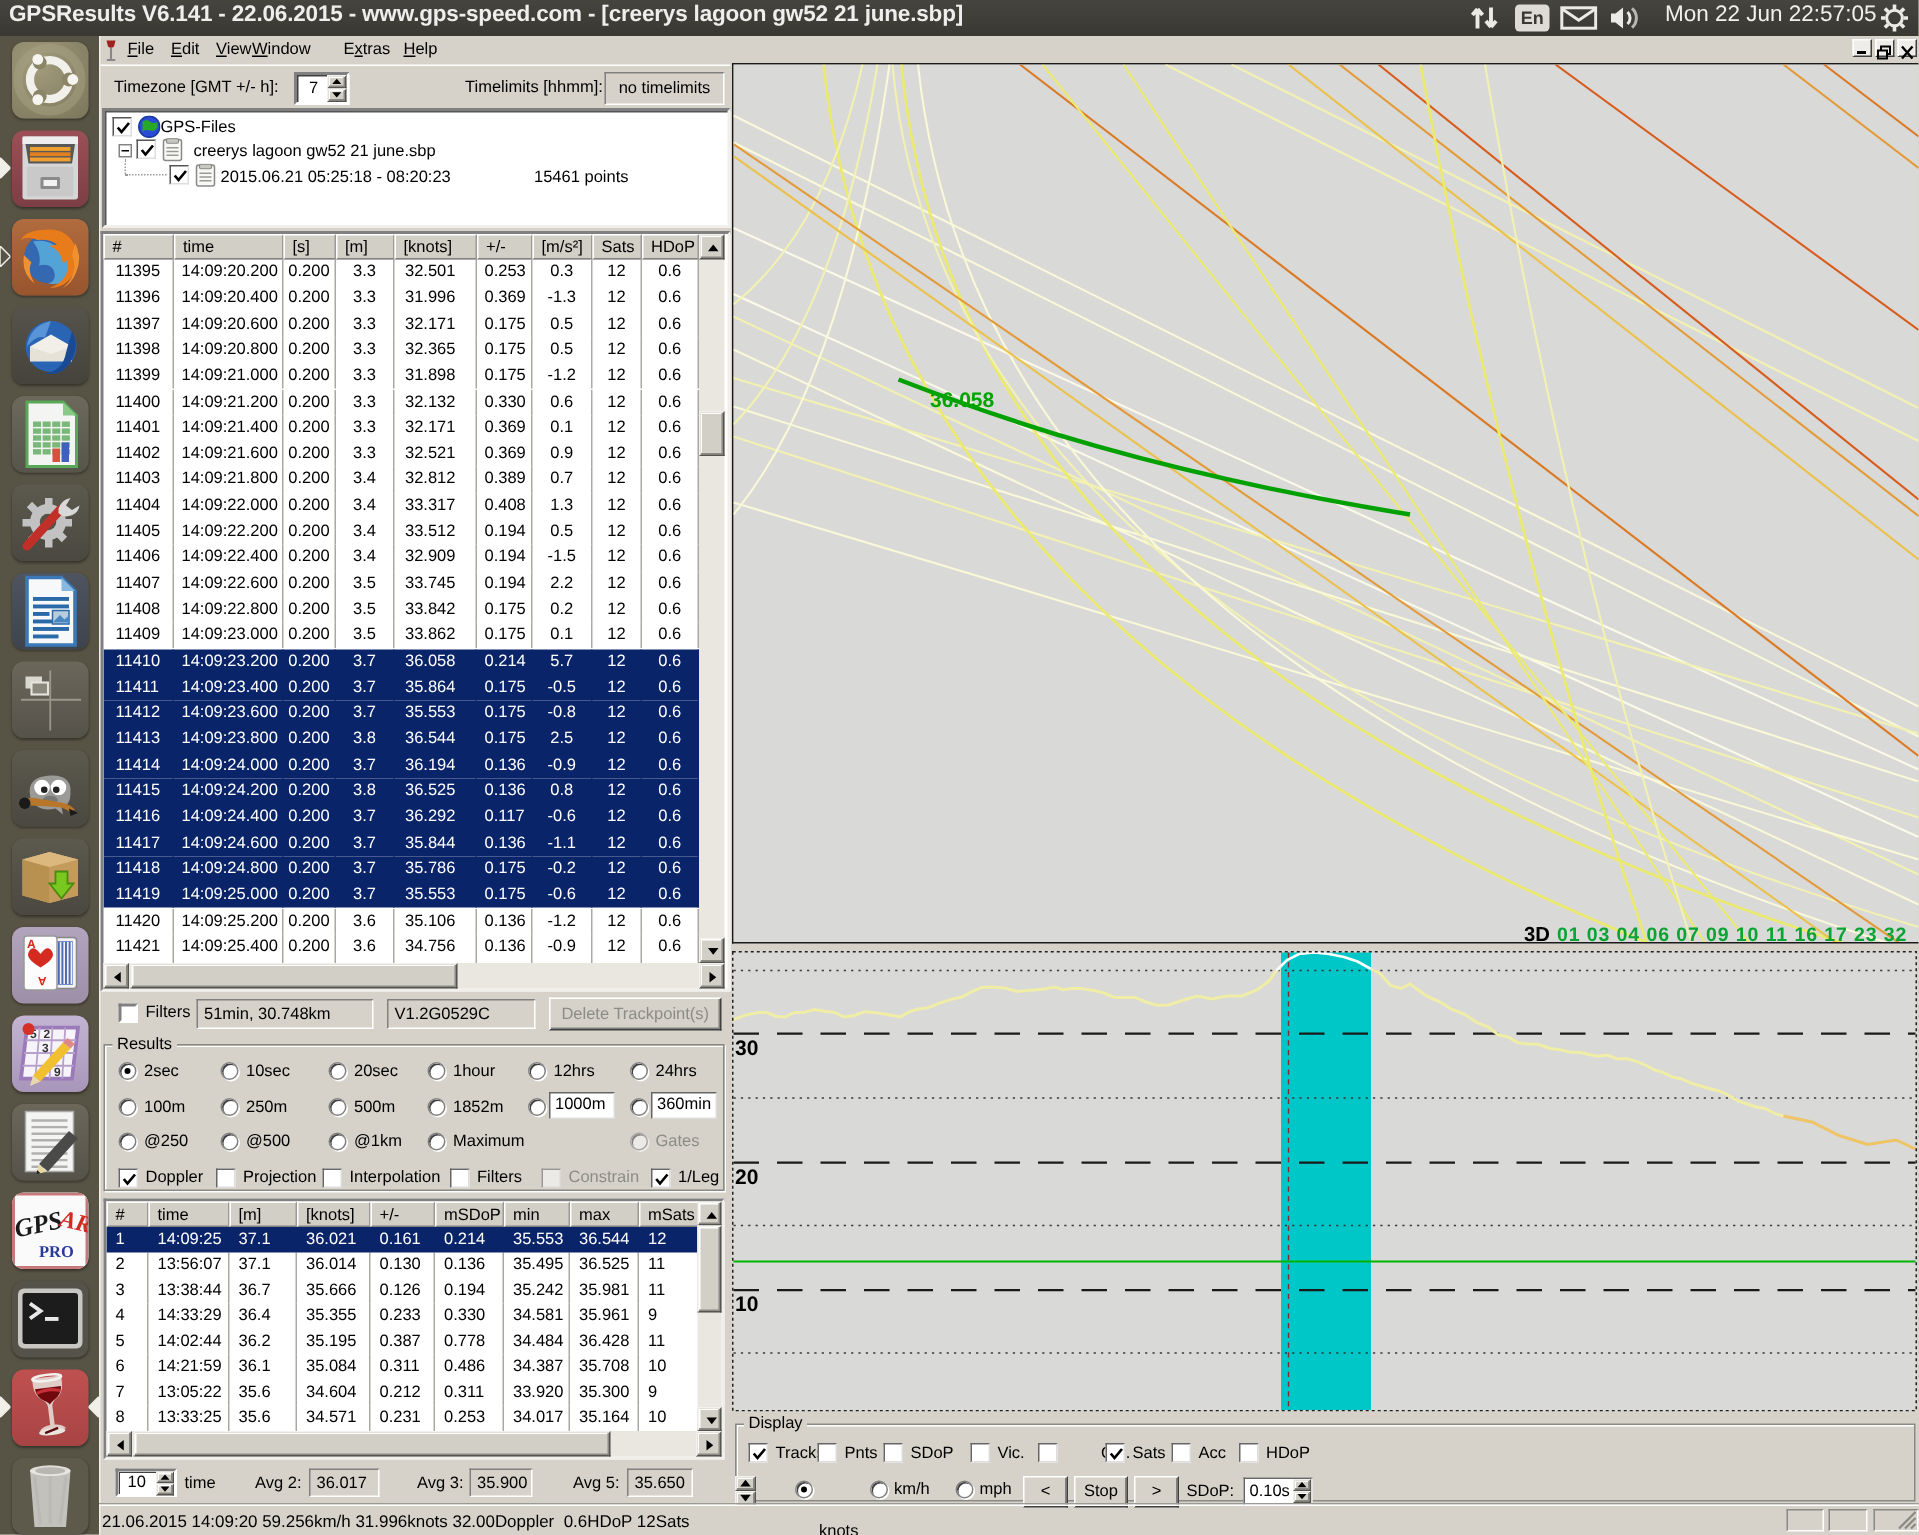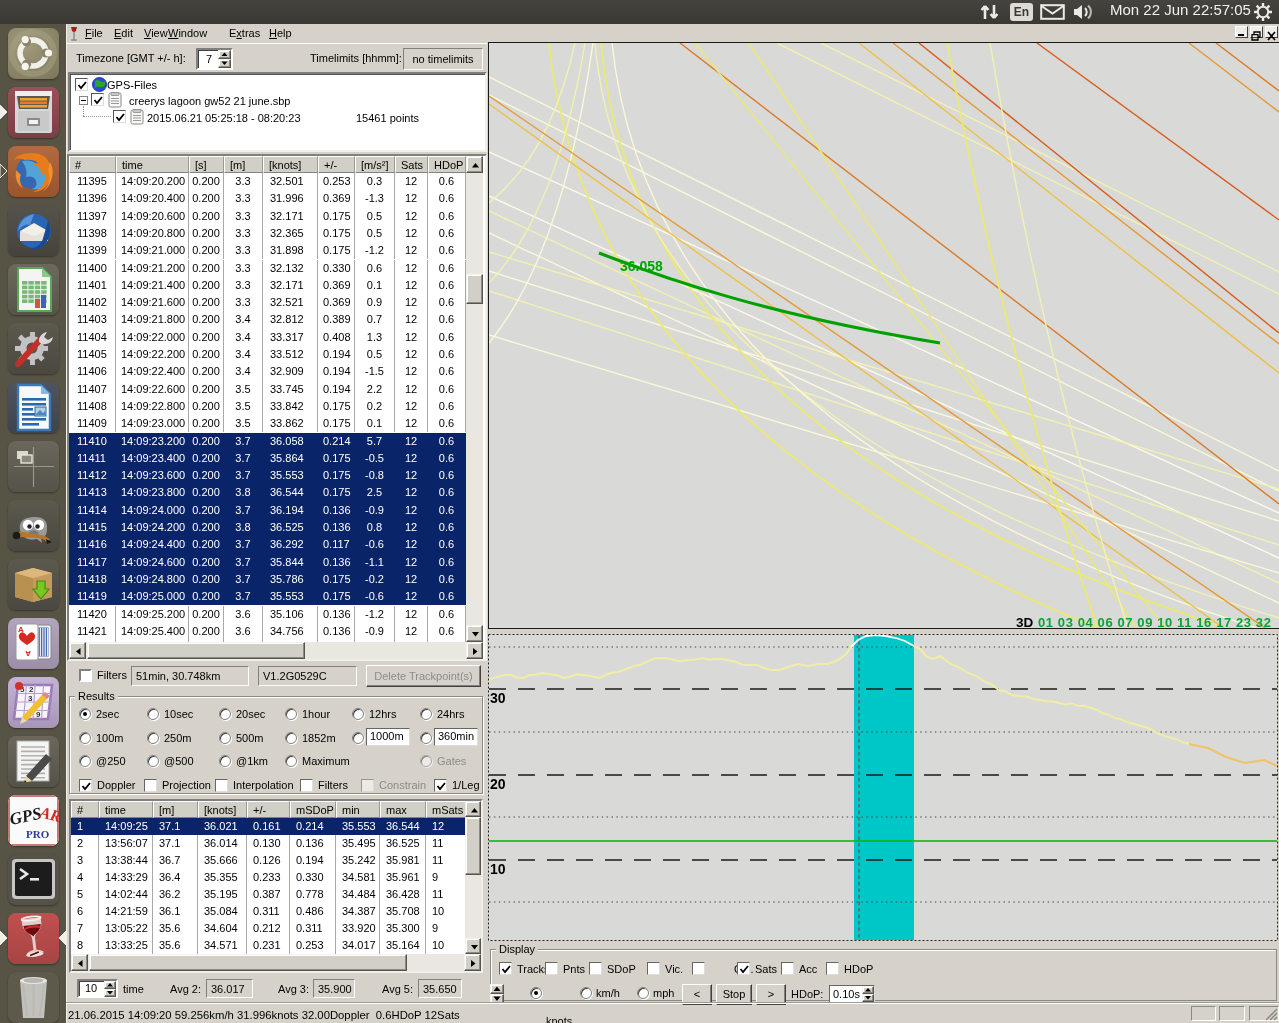--- a/index.html
+++ b/index.html
@@ -24,20 +24,21 @@
 .tr.sel .c { border-right-color:#0a246a; }
 .sbtn { position:absolute; background:#d2cfc6; border:1px solid; border-color:#f4f2ee #55544f #55544f #f4f2ee; box-shadow:inset -1px -1px 0 #8b8a85, inset 1px 1px 0 #fff; }
 .sbtn svg { position:absolute; }
 .sbtrack { background:#e9e7e0; }
 .menu-u { text-decoration:underline; }
 </style>
 </head>
 <body>
 
 <div id="topbar">
+  <div class="abs" style="left:6px;top:1px;font-size:15px;font-weight:bold;letter-spacing:-0.12px;">GPSResults V6.141 - 22.06.2015 - www.gps-speed.com - [creerys lagoon gw52 21 june.sbp]</div>
 
   <svg class="abs" style="left:979px;top:3px;" width="22" height="18" viewBox="0 0 22 18">
     <path d="M6,16 L6,5 M6,3 L2.6,7 M6,3 L9.4,7" stroke="#eceae6" stroke-width="2.6" fill="none"></path>
     <path d="M15,2 L15,13 M15,15 L11.6,11 M15,15 L18.4,11" stroke="#eceae6" stroke-width="2.6" fill="none"></path>
   </svg>
   <div class="abs" style="left:1010px;top:3px;width:23px;height:18px;background:#dedbd6;border-radius:3px;color:#3a3832;font-size:12px;font-weight:bold;text-align:center;line-height:18px;">En</div>
 
   <svg class="abs" style="left:1040px;top:4px;" width="25" height="16" viewBox="0 0 25 16">
     <rect x="1.2" y="1.2" width="22.6" height="13.6" fill="none" stroke="#eceae6" stroke-width="2"></rect>
     <path d="M1.5,2 L12.5,9.5 L23.5,2" fill="none" stroke="#eceae6" stroke-width="2"></path>
@@ -644,21 +645,21 @@
     </div>
     <div class="radio on" style="left:464px;top:963px;"></div>
     <div class="abs t11" style="left:480px;top:991px;">knots</div>
     <div class="radio" style="left:514px;top:963px;"></div>
     <div class="abs t11" style="left:530px;top:963px;">km/h</div>
     <div class="radio" style="left:571px;top:963px;"></div>
     <div class="abs t11" style="left:587px;top:963px;">mph</div>
     <div class="btn abs" style="left:616px;top:960px;width:30px;height:21px;line-height:19px;">&lt;</div>
     <div class="btn abs" style="left:650px;top:960px;width:36px;height:21px;line-height:19px;">Stop</div>
     <div class="btn abs" style="left:690px;top:960px;width:30px;height:21px;line-height:19px;">&gt;</div>
-    <div class="abs t11" style="left:725px;top:964px;">HDoP:</div>
+    <div class="abs t11" style="left:725px;top:964px;">SDoP:</div>
     <div class="abs editbox" style="left:763px;top:961px;width:46px;height:19px;padding:2px 0 0 3px;border-width:1px;box-shadow:none;border-color:#666 #ddd #ddd #666;">0.10s</div>
     <div class="sbtn" style="left:796px;top:962px;width:12px;height:8px;">
       <svg width="10" height="6" viewBox="0 0 10 6">
         <path d="M5,1 L8,4.5 L2,4.5 Z" fill="#000"></path>
       </svg>
     </div>
     <div class="sbtn" style="left:796px;top:970px;width:12px;height:8px;">
       <svg width="10" height="6" viewBox="0 0 10 6">
         <path d="M5,4.5 L8,1 L2,1 Z" fill="#000"></path>
       </svg>

